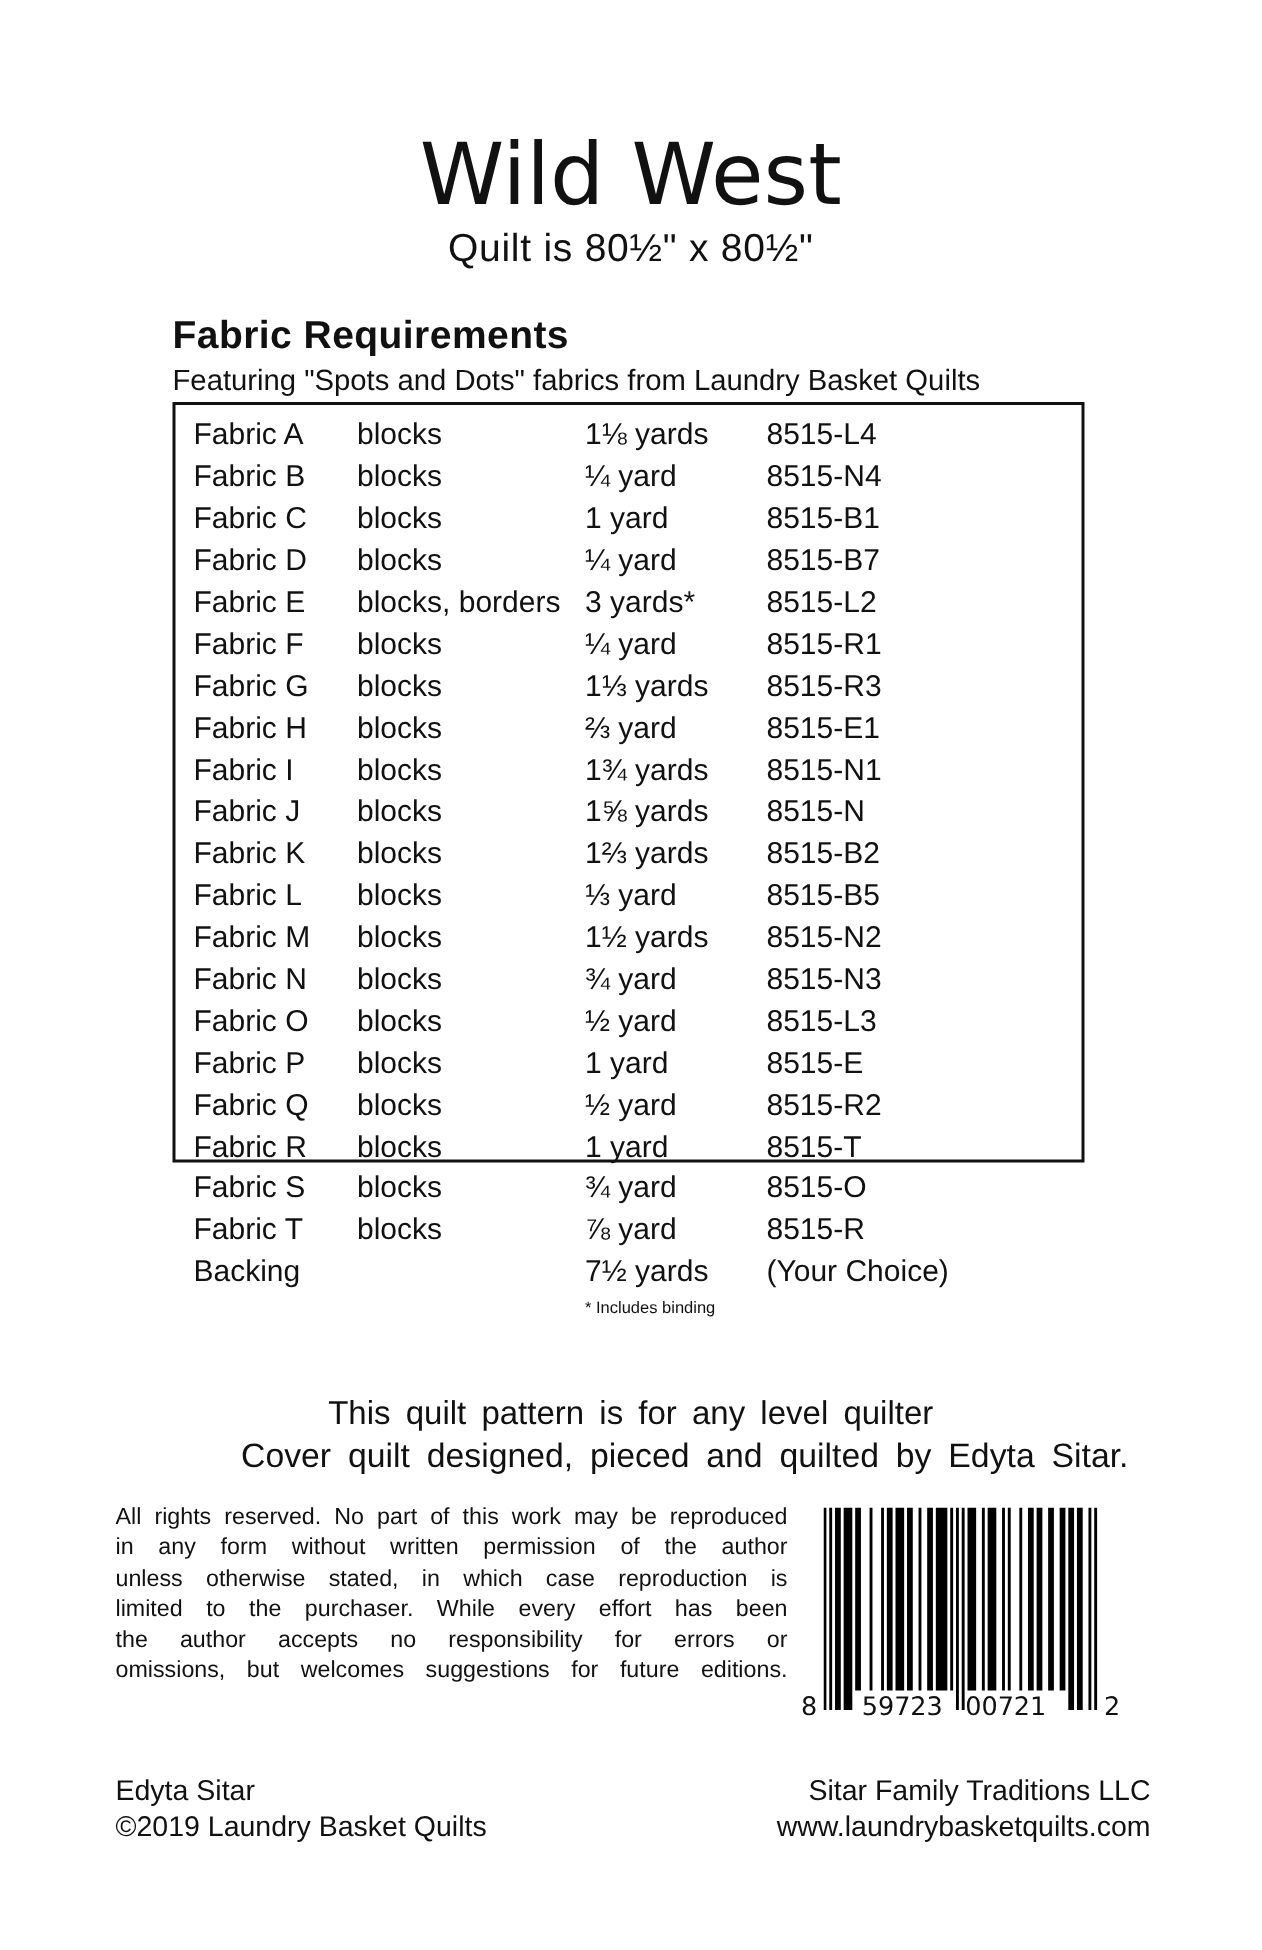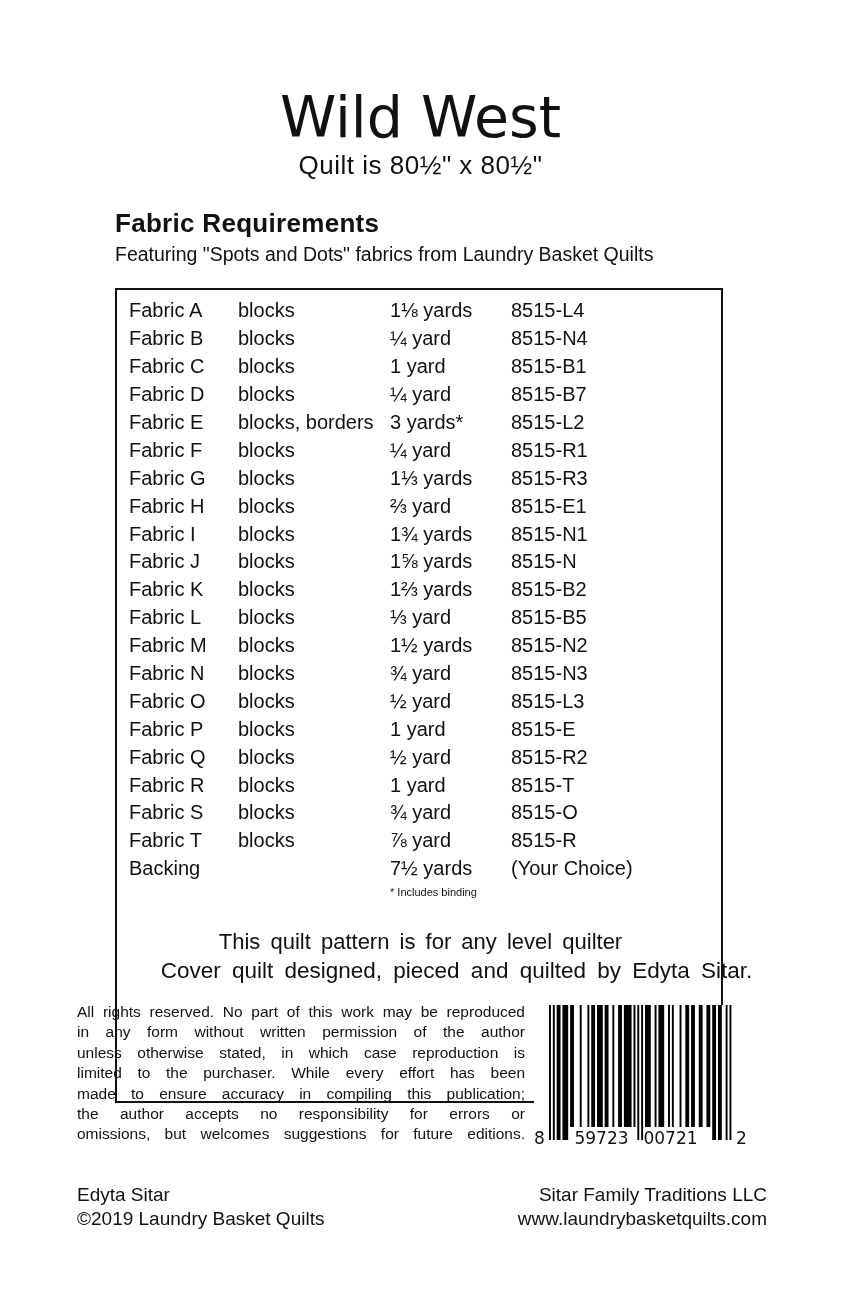--- a/index.html
+++ b/index.html
@@ -14,22 +14,22 @@
     text-align:center; font-size:57px; font-weight:400;
     font-family:"DejaVu Sans","Liberation Sans",sans-serif;
   }
   .subtitle {
     position:absolute; top:150px; left:0; width:841px;
     text-align:center; font-size:26px; letter-spacing:0.5px;
   }
   .fr-heading { position:absolute; left:115px; top:208px; font-size:26px; font-weight:700; letter-spacing:0.3px;text-align:center; }
   .fr-subheading { position:absolute; left:115px; top:243px; font-size:19.5px; }
   .ftable {
-    position:absolute; left:115px; top:268px; width:608px; height:815px;
-    border:2px solid #111; padding:7px 0 0 12px;margin-top:20px;
+    position:absolute; left:115px; top:268px; width:608px; height:507px;
+    border:2px solid #111; padding:7px 0 0 12px;
   }
   .frow {
     display:grid; grid-template-columns:109px 152px 121px auto;
     height:27.9px; align-items:center; font-size:20px;
   }
   .fcell { white-space:nowrap; }
   .footnote { margin-left:261px; margin-top:3px; font-size:11px; }
   .notes1 { position:absolute; top:929px; left:0; width:841px; text-align:center; font-size:22px; word-spacing:4px; }
   .notes2 { position:absolute; top:958px; left:0; width:841px; text-align:center; font-size:22.5px; word-spacing:5px; font-weight:500;margin-left:36px; }
   .rights { position:absolute; left:77px; top:1002px; width:448px; }
@@ -189,21 +189,20 @@
 </div>
 
 <div class="notes1">This quilt pattern is for any level quilter</div>
 <div class="notes2">Cover quilt designed, pieced and quilted by Edyta Sitar.</div>
 
 <div class="rights" id="rights-block">
     <div class="rline">All rights reserved. No part of this work may be reproduced</div>
     <div class="rline">in any form without written permission of the author</div>
     <div class="rline">unless otherwise stated, in which case reproduction is</div>
     <div class="rline">limited to the purchaser. While every effort has been</div>
-    <div class="rline">made to ensure accuracy in compiling this publication;</div>
     <div class="rline">the author accepts no responsibility for errors or</div>
     <div class="rline">omissions, but welcomes suggestions for future editions.</div>
   </div>
 
 <div class="barcode">
   <span id="bc-bars"><svg width="183" height="135" viewBox="0 0 183 135" fill="#000000" xmlns="http://www.w3.org/2000/svg">
         <rect x="0.00" y="0" width="1.92" height="135"></rect>
         <rect x="3.84" y="0" width="1.92" height="135"></rect>
         <rect x="7.68" y="0" width="3.84" height="135"></rect>
         <rect x="13.44" y="0" width="5.76" height="135"></rect>

